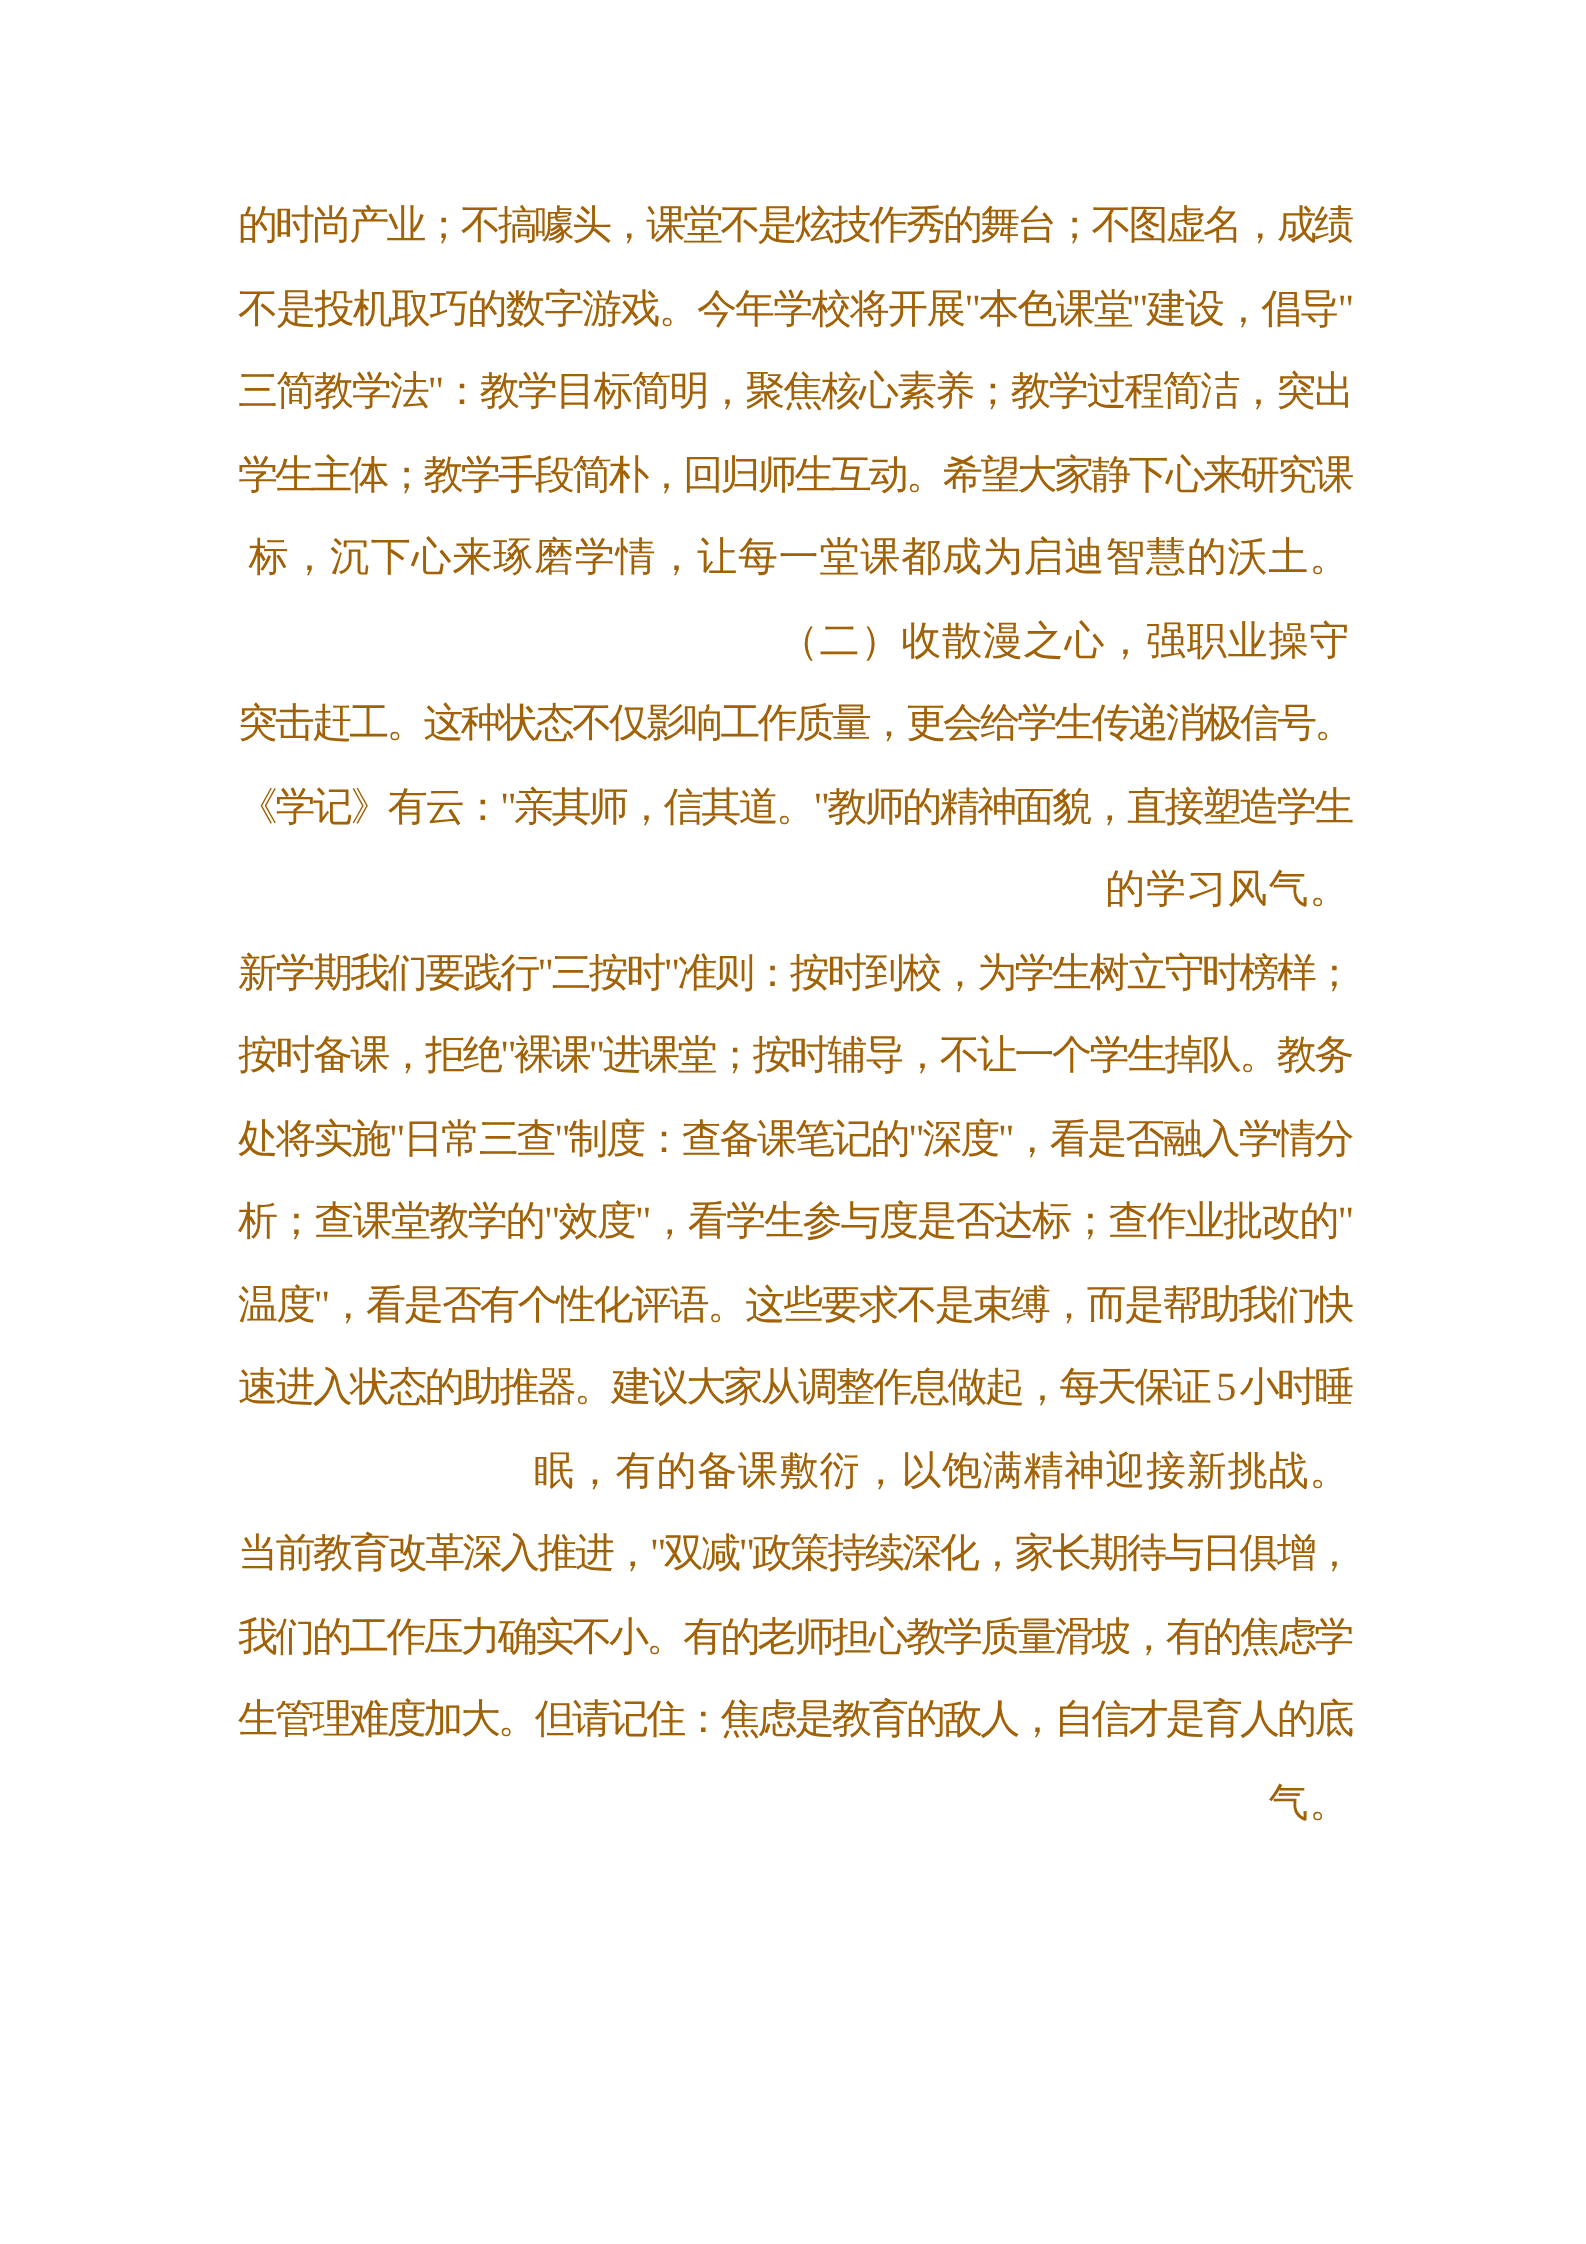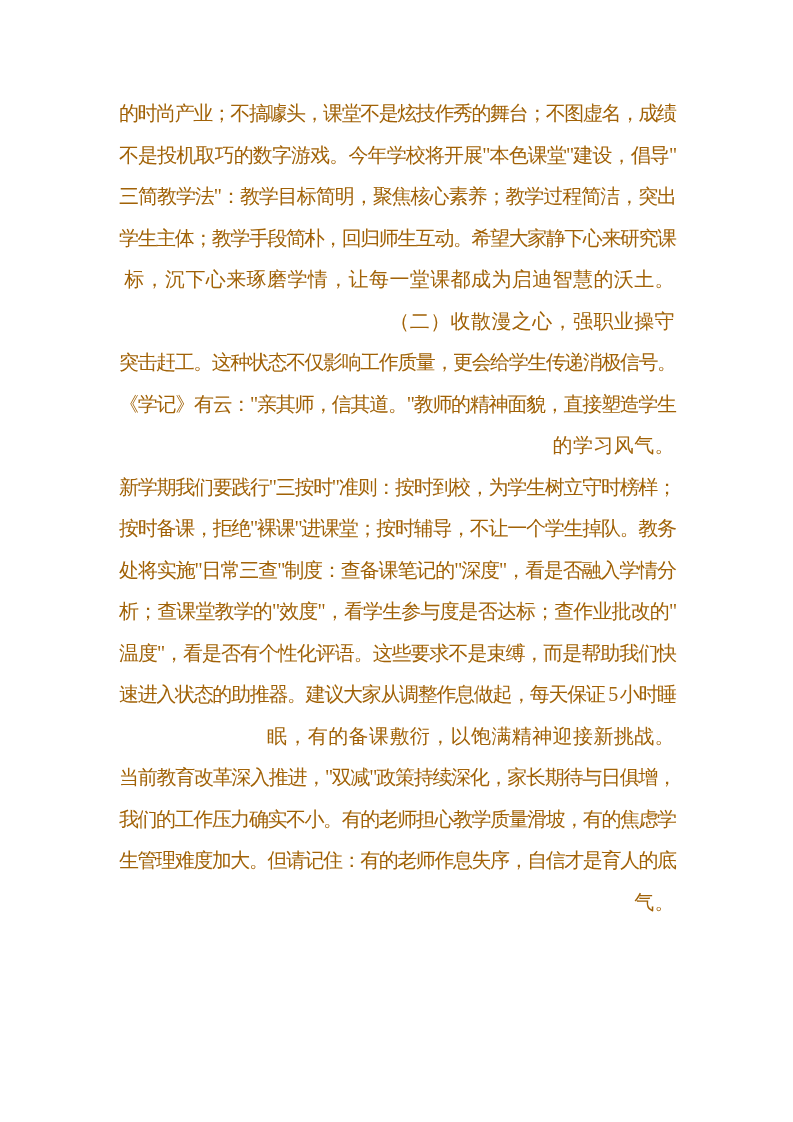--- a/index.html
+++ b/index.html
@@ -64,16 +64,16 @@
       <div class="line end">的学习风气。</div>
       <div class="line full">新学期我们要践行"三按时"准则：按时到校，为学生树立守时榜样；</div>
       <div class="line full">按时备课，拒绝"裸课"进课堂；按时辅导，不让一个学生掉队。教务</div>
       <div class="line full">处将实施"日常三查"制度：查备课笔记的"深度"，看是否融入学情分</div>
       <div class="line full">析；查课堂教学的"效度"，看学生参与度是否达标；查作业批改的"</div>
       <div class="line full">温度"，看是否有个性化评语。这些要求不是束缚，而是帮助我们快</div>
       <div class="line full">速进入状态的助推器。建议大家从调整作息做起，每天保证 5 小时睡</div>
       <div class="line end">眠，有的备课敷衍，以饱满精神迎接新挑战。</div>
       <div class="line full">当前教育改革深入推进，"双减"政策持续深化，家长期待与日俱增，</div>
       <div class="line full">我们的工作压力确实不小。有的老师担心教学质量滑坡，有的焦虑学</div>
-      <div class="line full">生管理难度加大。但请记住：有的老师作息失序，自信才是育人的底</div>
+      <div class="line full">生管理难度加大。但请记住：焦虑是教育的敌人，自信才是育人的底</div>
       <div class="line end">气。</div>
     </div>
 </div>
 
 </body></html>

